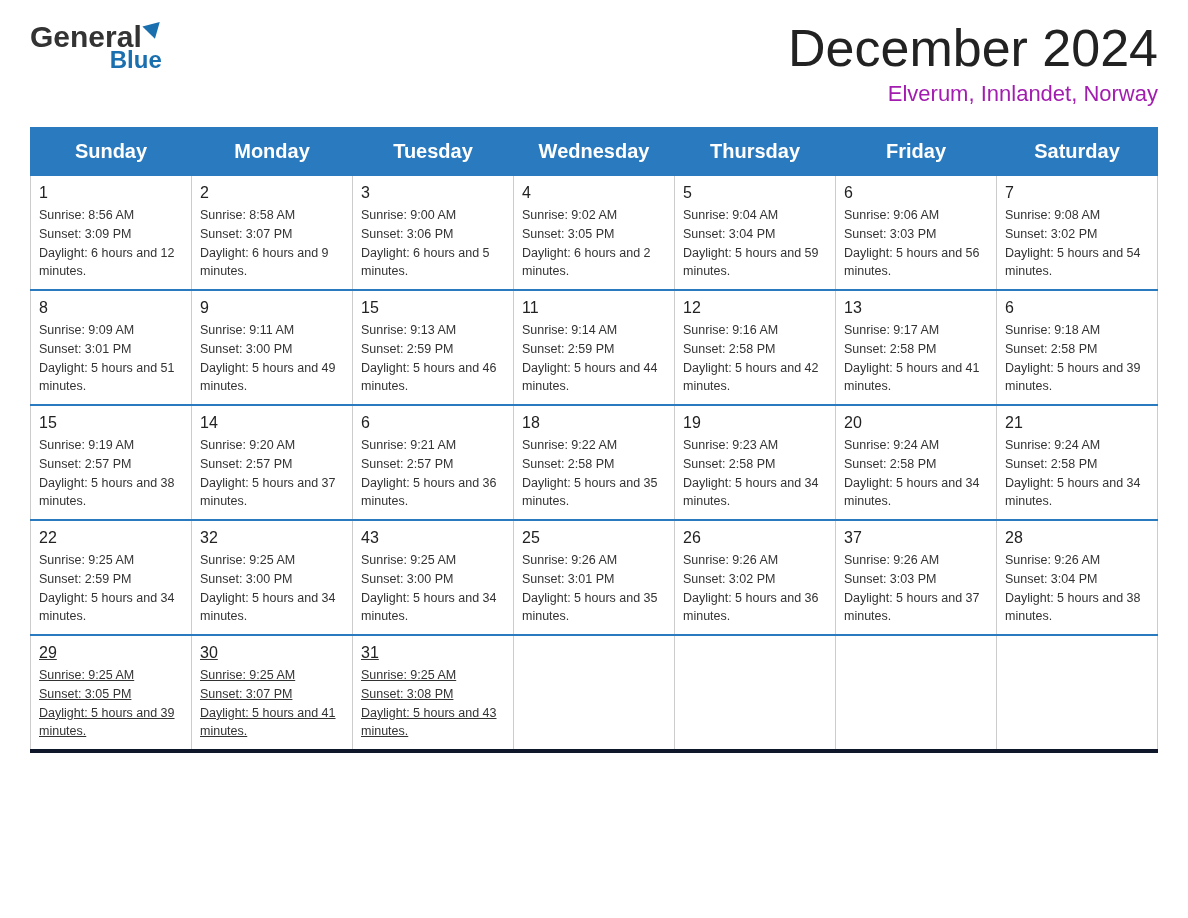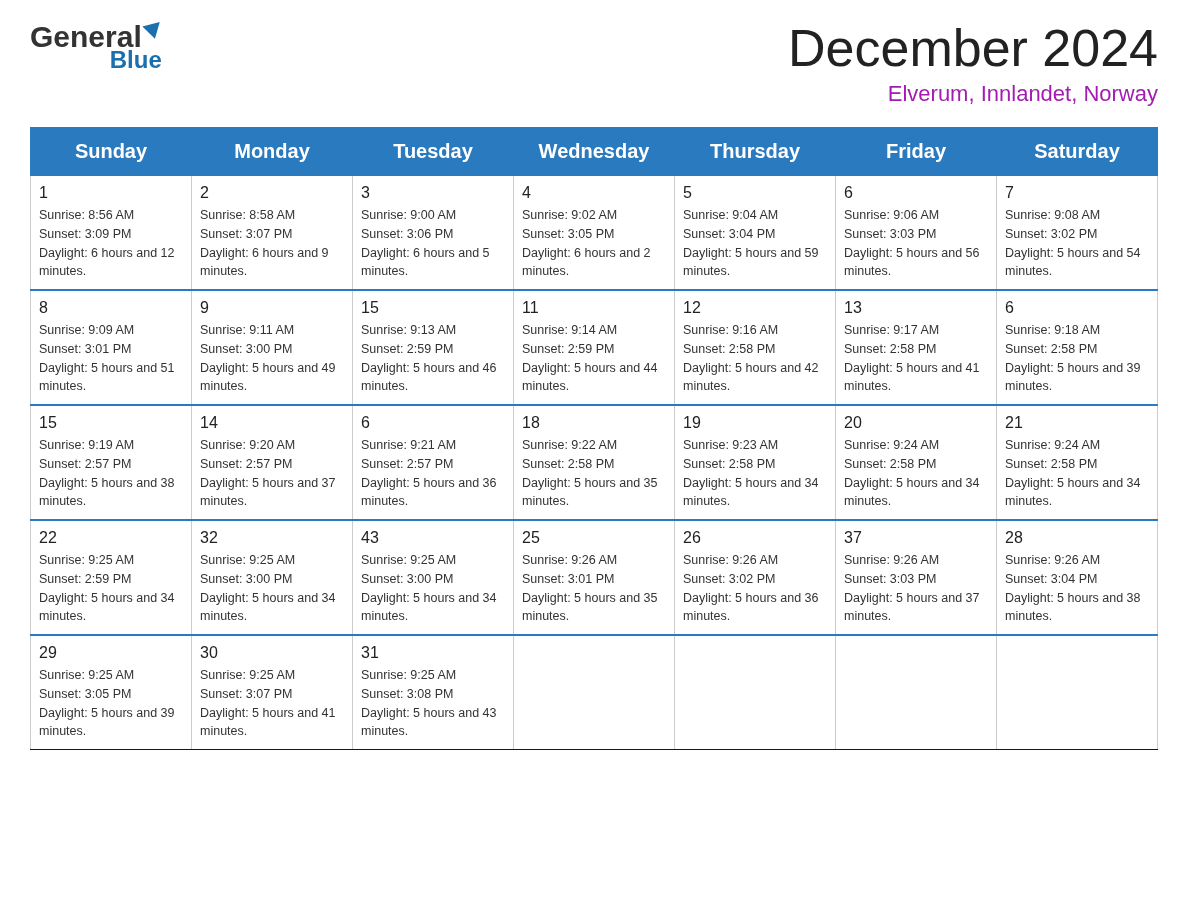--- a/index.html
+++ b/index.html
@@ -69,21 +69,22 @@
     }
     .day-info {
       font-size: 12.5px;
       line-height: 1.5;
       color: #333;
     }
     tr td {
       border-bottom: 2px solid #2a7abf;
     }
     tr:last-child td {
-      border-bottom: 1px solid #0f172a;
+      border-bottom: 4px solid #0f172a;
+      text-decoration: underline;
     }
     .logo-wrapper {
       display: flex;
       align-items: center;
       gap: 0px;
     }
   </style>
 </head>
 <body>
 

